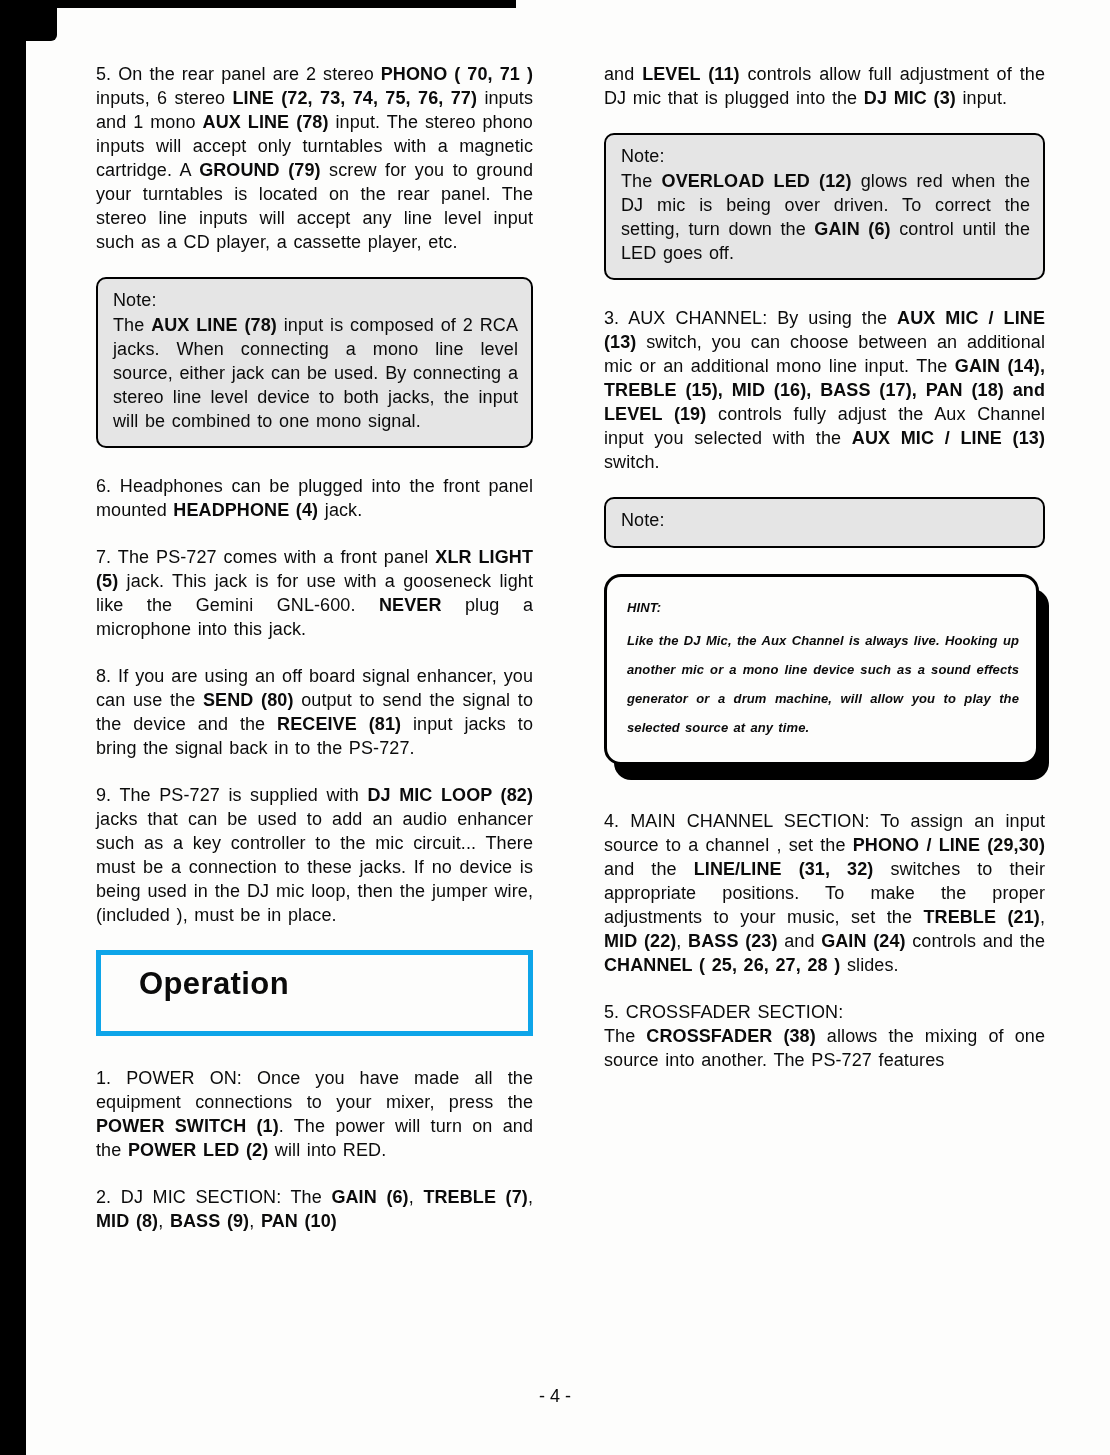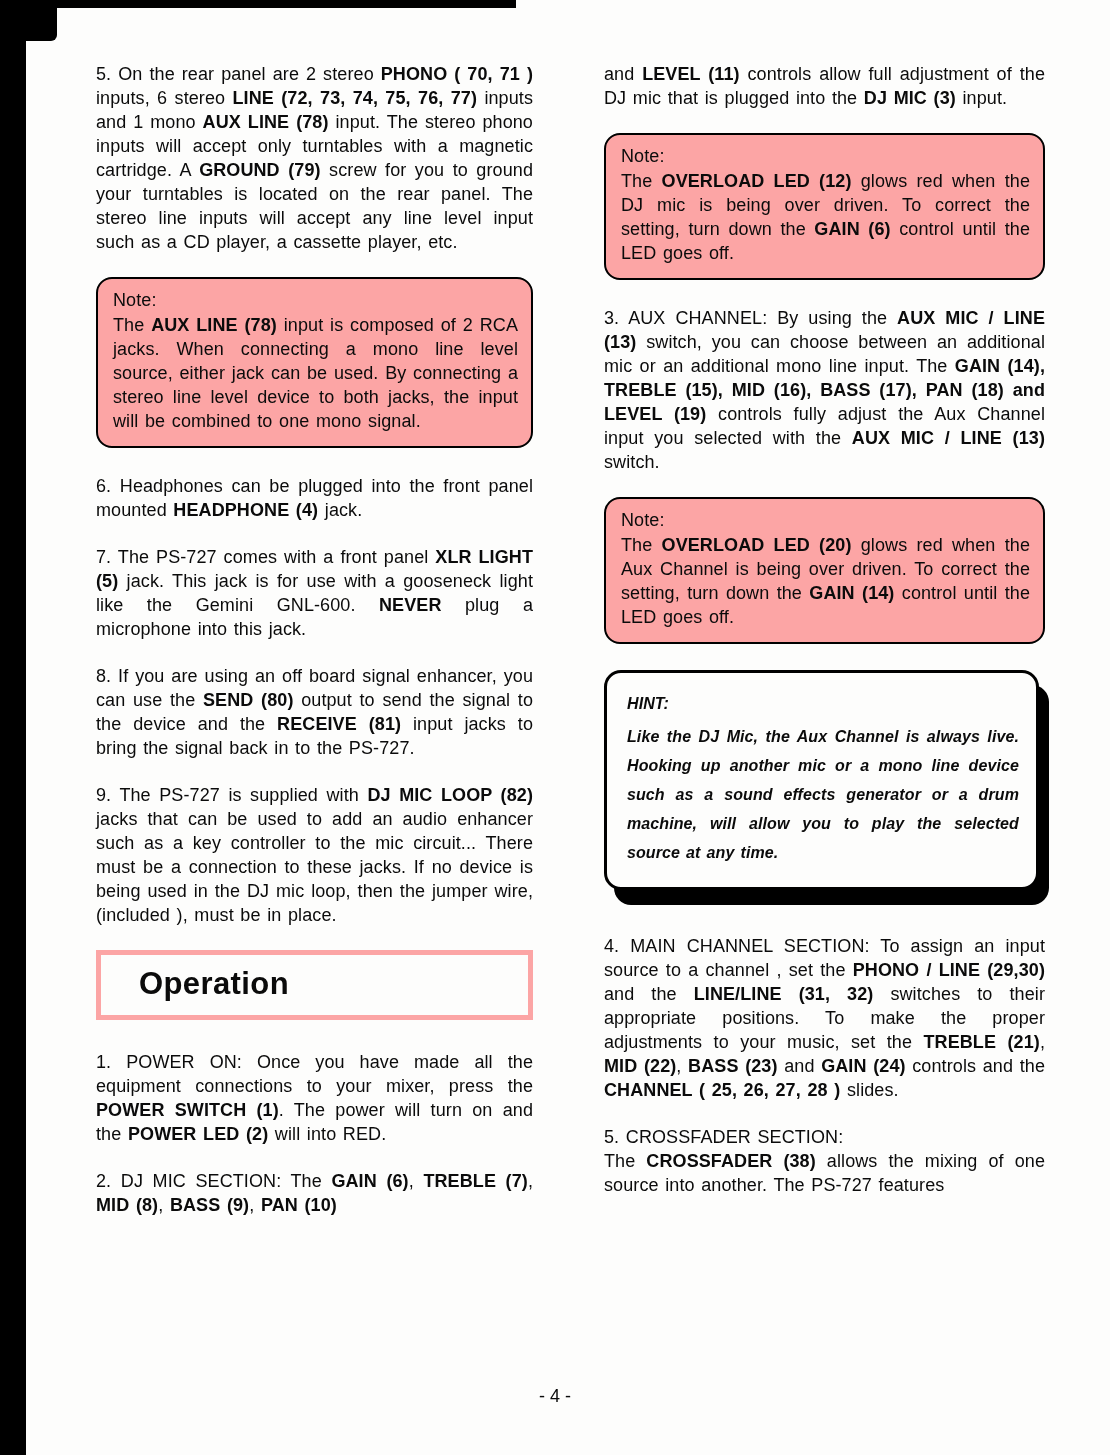--- a/index.html
+++ b/index.html
@@ -29,45 +29,45 @@
     word-spacing: 1.5px;
   }
   .col-left  { left: 96px;  width: 437px; }
   .col-right { left: 604px; width: 441px; }
 
   .para { margin-bottom: 23px; }
   .para b, .note-body b { font-weight: bold; }
 
   .note-box {
     border: 2.5px solid #000;
-    border-radius: 16px;
+    border-radius: 10px;
     padding: 9px 13px 13px 15px;
     margin: 3px 0 26px 0;
-    background: #fca5a5;
+    background: #e5e5e5;
   }
   .note-label { margin-bottom: 1px; }
 
   .hint-box {
     position: relative;
     border: 3px solid #000;
     border-radius: 17px;
     background: #fdfdfc;
     box-shadow: 10px 15px 0 #000;
     padding: 16px 17px 20px 20px;
     margin: 10px 6px 44px 0;
     font-weight: bold;
     font-style: italic;
-    font-size: 16px;
+    font-size: 13px;
     line-height: 29px;
   }
   .hint-label { margin-bottom: 4px; }
 
   .operation-box {
-    border: 5px solid #fca5a5;
-    padding: 11px 10px 13px 38px;
+    border: 5px solid #0ea5e9;
+    padding: 11px 10px 29px 38px;
     margin: 12px 0 30px 0;
   }
   .operation-title {
     font-size: 31px;
     font-weight: bold;
     letter-spacing: 0.4px;
     line-height: 36px;
     text-align: left;
   }
 
@@ -125,21 +125,20 @@
 
     <div class="note-box">
       <div class="note-label">Note:</div>
       <p class="note-body"><span>The </span><b>OVERLOAD LED (12)</b><span> glows red when the DJ mic is being over driven. To correct the setting, turn down the </span><b>GAIN (6)</b><span> control until the LED goes off.</span></p>
     </div>
 
     <p class="para"><span>3. AUX CHANNEL: By using the </span><b>AUX MIC / LINE (13)</b><span> switch, you can choose between an additional mic or an additional mono line input. The </span><b>GAIN (14), TREBLE (15), MID (16), BASS (17), PAN (18) and LEVEL (19)</b><span> controls fully adjust the Aux Channel input you selected with the </span><b>AUX MIC / LINE (13)</b><span> switch.</span></p>
 
     <div class="note-box">
       <div class="note-label">Note:</div>
-      <p class="note-body"><span>The </span><b>OVERLOAD LED (20)</b><span> glows red when the Aux Channel is being over driven. To correct the setting, turn down the </span><b>GAIN (14)</b><span> control until the LED goes off.</span></p>
     </div>
 
     <div class="hint-box">
       <div class="hint-label">HINT:</div>
       <p class="hint-body"><span>Like the DJ Mic, the Aux Channel is always live. Hooking up another mic or a mono line device such as a sound effects generator or a drum machine, will allow you to play the selected source at any time.</span></p>
     </div>
 
     <p class="para"><span>4. MAIN CHANNEL SECTION: To assign an input source to a channel , set the </span><b>PHONO / LINE (29,30)</b><span> and the </span><b>LINE/LINE (31, 32)</b><span> switches to their appropriate positions. To make the proper adjustments to your music, set the </span><b>TREBLE (21)</b><span>, </span><b>MID (22)</b><span>, </span><b>BASS (23)</b><span> and </span><b>GAIN (24)</b><span> controls and the </span><b>CHANNEL ( 25, 26, 27, 28 )</b><span> slides.</span></p>
 
     <p class="para">

